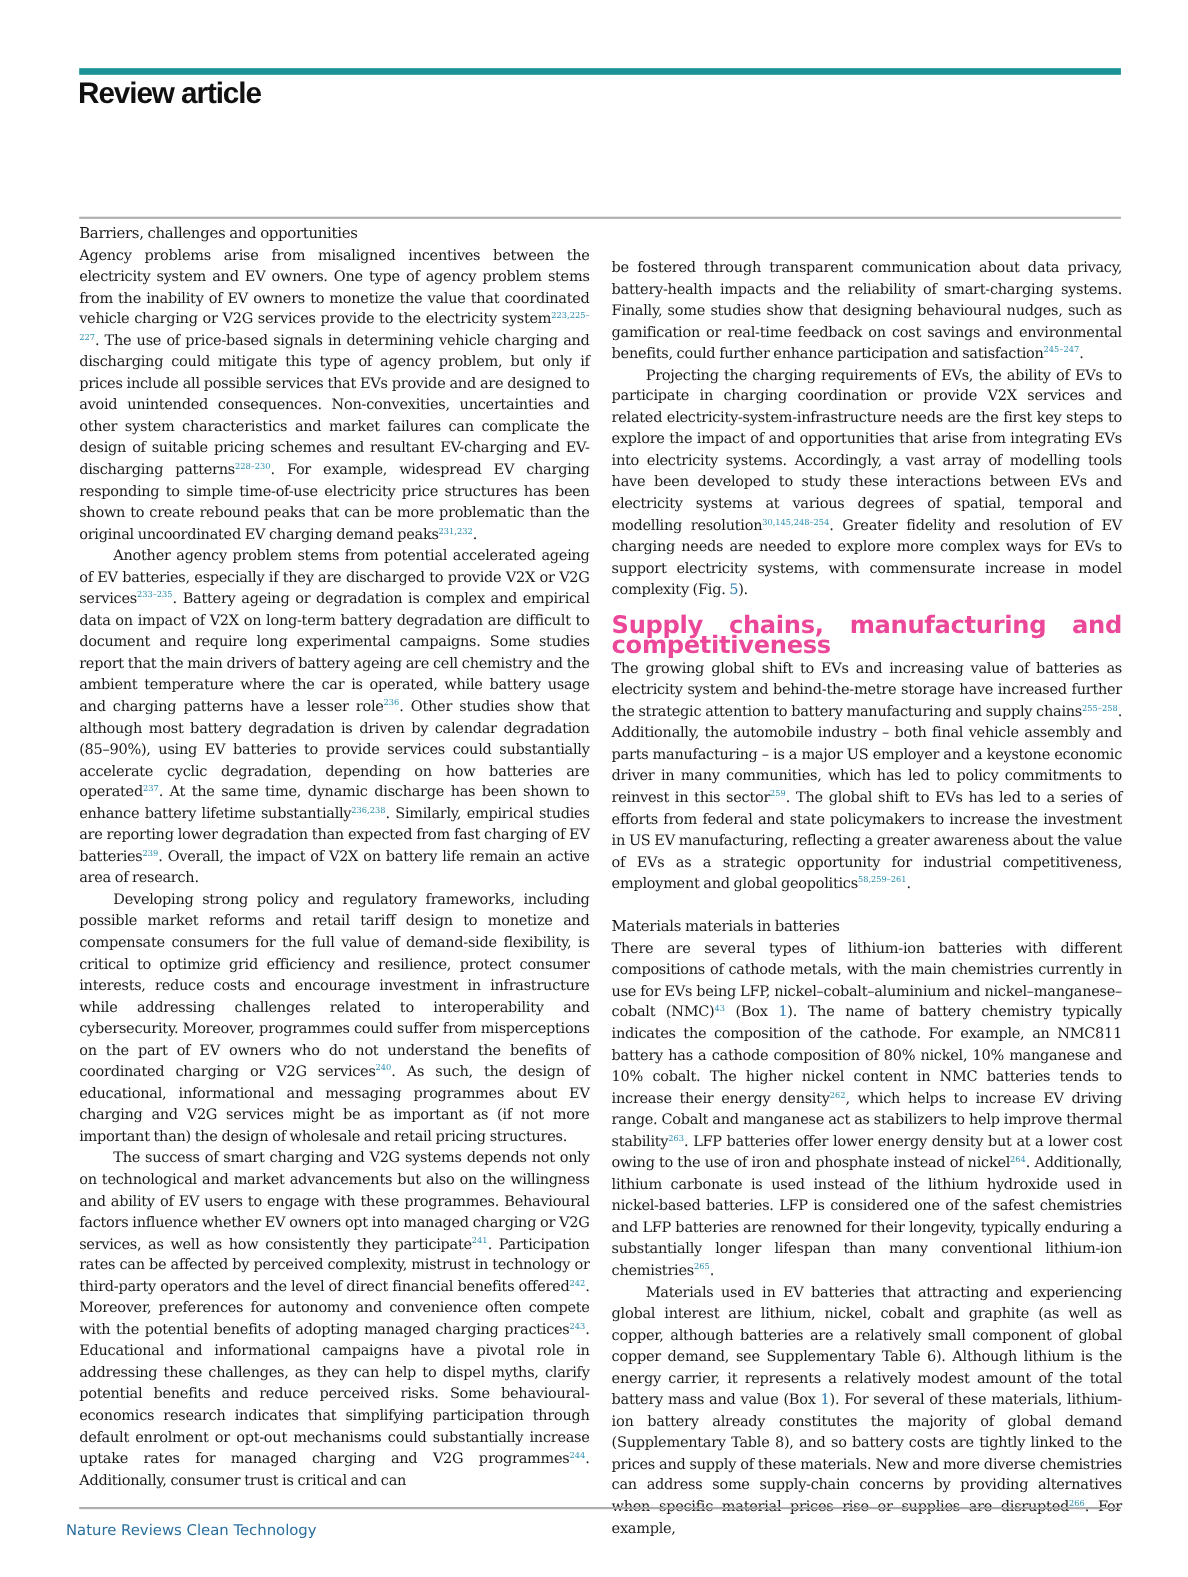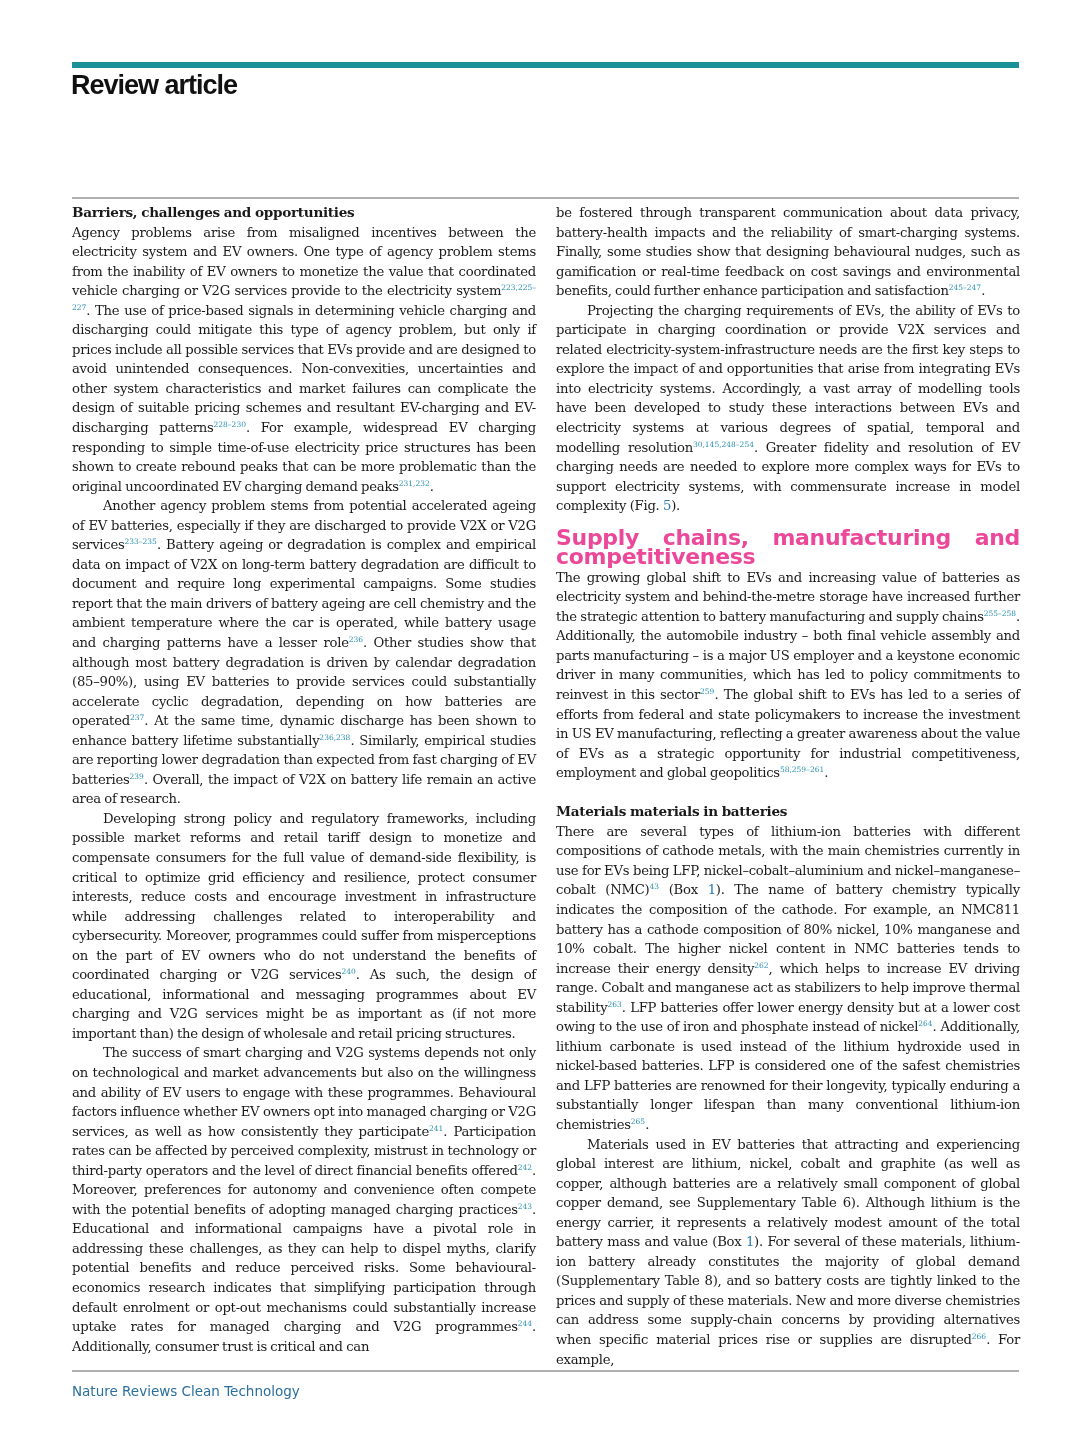--- a/index.html
+++ b/index.html
@@ -3,27 +3,27 @@
   <meta charset="utf-8">
   <style>
     html, body { margin: 0; padding: 0; background: #ffffff; }
     body { width: 1080px; height: 1434px; position: relative; overflow: hidden;
            font-family: "DejaVu Serif", "Liberation Serif", serif; color: #1a1a1a; }
     .top-bar { position: absolute; left: 72px; top: 62px; width: 947px; height: 6px; background: #1a9097; }
     .header-title { position: absolute; left: 71px; top: 70px; font-family: "Liberation Sans", sans-serif;
                     font-weight: bold; font-size: 27px; letter-spacing: -1px; color: #111; }
     .top-rule { position: absolute; left: 72px; top: 197px; width: 947px; height: 2px; background: #b0b0b0; }
     .bottom-rule { position: absolute; left: 72px; top: 1370px; width: 947px; height: 2px; background: #b0b0b0; }
-    .journal-name { position: absolute; left: 72px; top: 1383px; font-family: "DejaVu Sans", sans-serif;
+    .journal-name { position: absolute; left: 60px; top: 1383px; font-family: "DejaVu Sans", sans-serif;
                     font-size: 13.5px; color: #2a6f9e; font-weight: 500; }
     .col { position: absolute; top: 203px; width: 464px; font-size: 13.2px; line-height: 19.55px;
            text-align: justify; letter-spacing: -0.25px; word-spacing: -0.5px; }
     .col.left { left: 72px; }
-    .col.right { left: 556px; }
-    .sub-heading { font-family: "DejaVu Serif", serif; font-weight: bold; font-size: 13.6px; margin: 0;
+    .col.right { left: 556px; margin-top: 31px; }
+    .sub-heading { font-family: "DejaVu Serif", serif; font-weight: normal; font-size: 13.6px; margin: 0;
                    line-height: 19.5px; letter-spacing: -0.3px; }
     .sec-heading { font-family: "DejaVu Sans", sans-serif; font-weight: bold; font-size: 22px; line-height: 19.5px;
                    margin: 12px 0 1px 0; letter-spacing: -0.3px; color: #ec4899; }
     p { margin: 0; }
     p.indent { text-indent: 31px; }
     .gap { height: 19.5px; }
     sup.ref { font-size: 7.5px; color: #2a8fb0; vertical-align: 5px; line-height: 0; letter-spacing: 0; }
     .xref { color: #2a7ab0; }
   </style>
 </head>

